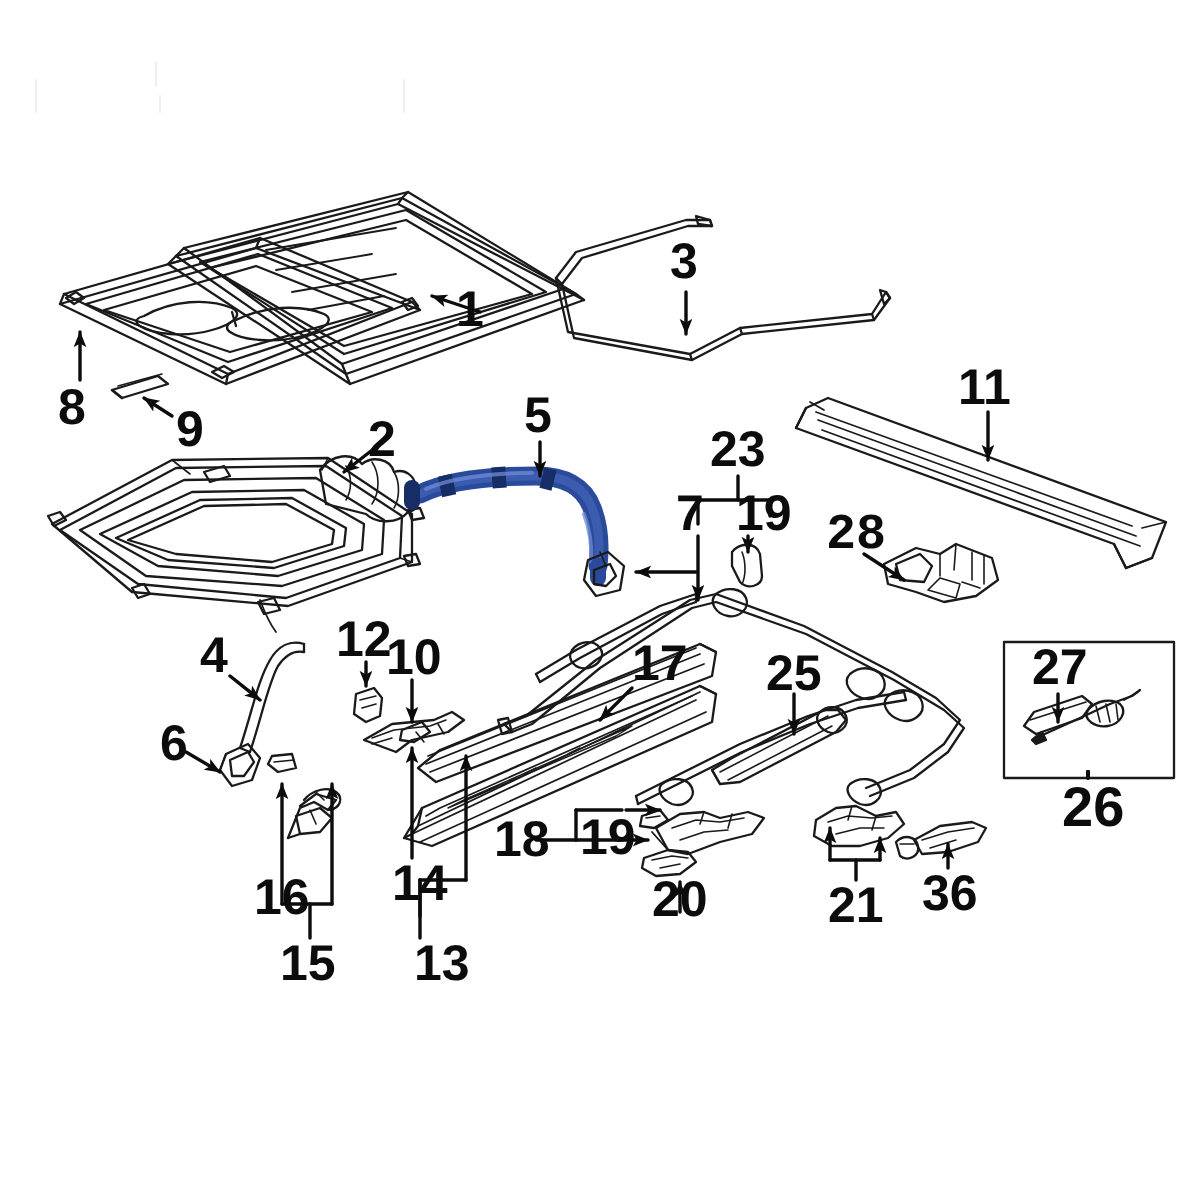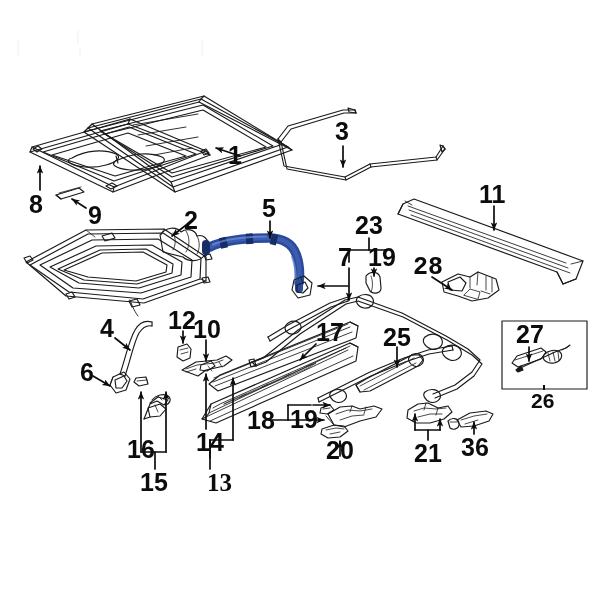--- a/index.html
+++ b/index.html
@@ -418,30 +418,30 @@
   <div class="callout-label" style="left:335px; top:119px; font-size:25px;">3</div>
   <div class="callout-label" style="left:100px; top:316px; font-size:25px;">4</div>
   <div class="callout-label" style="left:262px; top:196px; font-size:25px;">5</div>
   <div class="callout-label" style="left:80px;  top:360px; font-size:25px;">6</div>
   <div class="callout-label" style="left:338px; top:245px; font-size:25px;">7</div>
   <div class="callout-label" style="left:29px;  top:192px; font-size:25px;">8</div>
   <div class="callout-label" style="left:88px;  top:203px; font-size:25px;">9</div>
   <div class="callout-label" style="left:193px; top:317px; font-size:25px;">10</div>
   <div class="callout-label" style="left:479px; top:182px; font-size:25px;">11</div>
   <div class="callout-label" style="left:168px; top:308px; font-size:25px;">12</div>
-  <div class="callout-label" style="left:207px; top:470px; font-size:25px;font-family:Liberation Serif, serif;">13</div>
+  <div class="callout-label" style="left:207px; top:470px; font-size:25px;">13</div>
   <div class="callout-label" style="left:196px; top:430px; font-size:25px;">14</div>
   <div class="callout-label" style="left:140px; top:470px; font-size:25px;text-align:right;">15</div>
   <div class="callout-label" style="left:127px; top:437px; font-size:25px;">16</div>
   <div class="callout-label" style="left:316px; top:320px; font-size:25px;">17</div>
   <div class="callout-label" style="left:247px; top:408px; font-size:25px;">18</div>
   <div class="callout-label" style="left:290px; top:393px; font-size:25px;margin-top:14px;">19</div>
   <div class="callout-label" style="left:326px; top:438px; font-size:25px;">20</div>
   <div class="callout-label" style="left:414px; top:441px; font-size:25px;">21</div>
   <div class="callout-label" style="left:461px; top:435px; font-size:25px;">36</div>
   <div class="callout-label" style="left:355px; top:213px; font-size:25px;">23</div>
   <div class="callout-label" style="left:368px; top:245px; font-size:25px;">19</div>
   <div class="callout-label" style="left:383px; top:325px; font-size:25px;">25</div>
-  <div class="callout-label" style="left:531px; top:390px; font-size:21px;">26</div>
+  <div class="callout-label" style="left:531px; top:390px; font-size:28px;">26</div>
   <div class="callout-label" style="left:516px; top:322px; font-size:25px;">27</div>
   <div class="callout-label" style="left:413px; top:255px; font-size:25px;font-family:Liberation Mono, monospace;">28</div>
 
 </div>
 
 </body></html>

